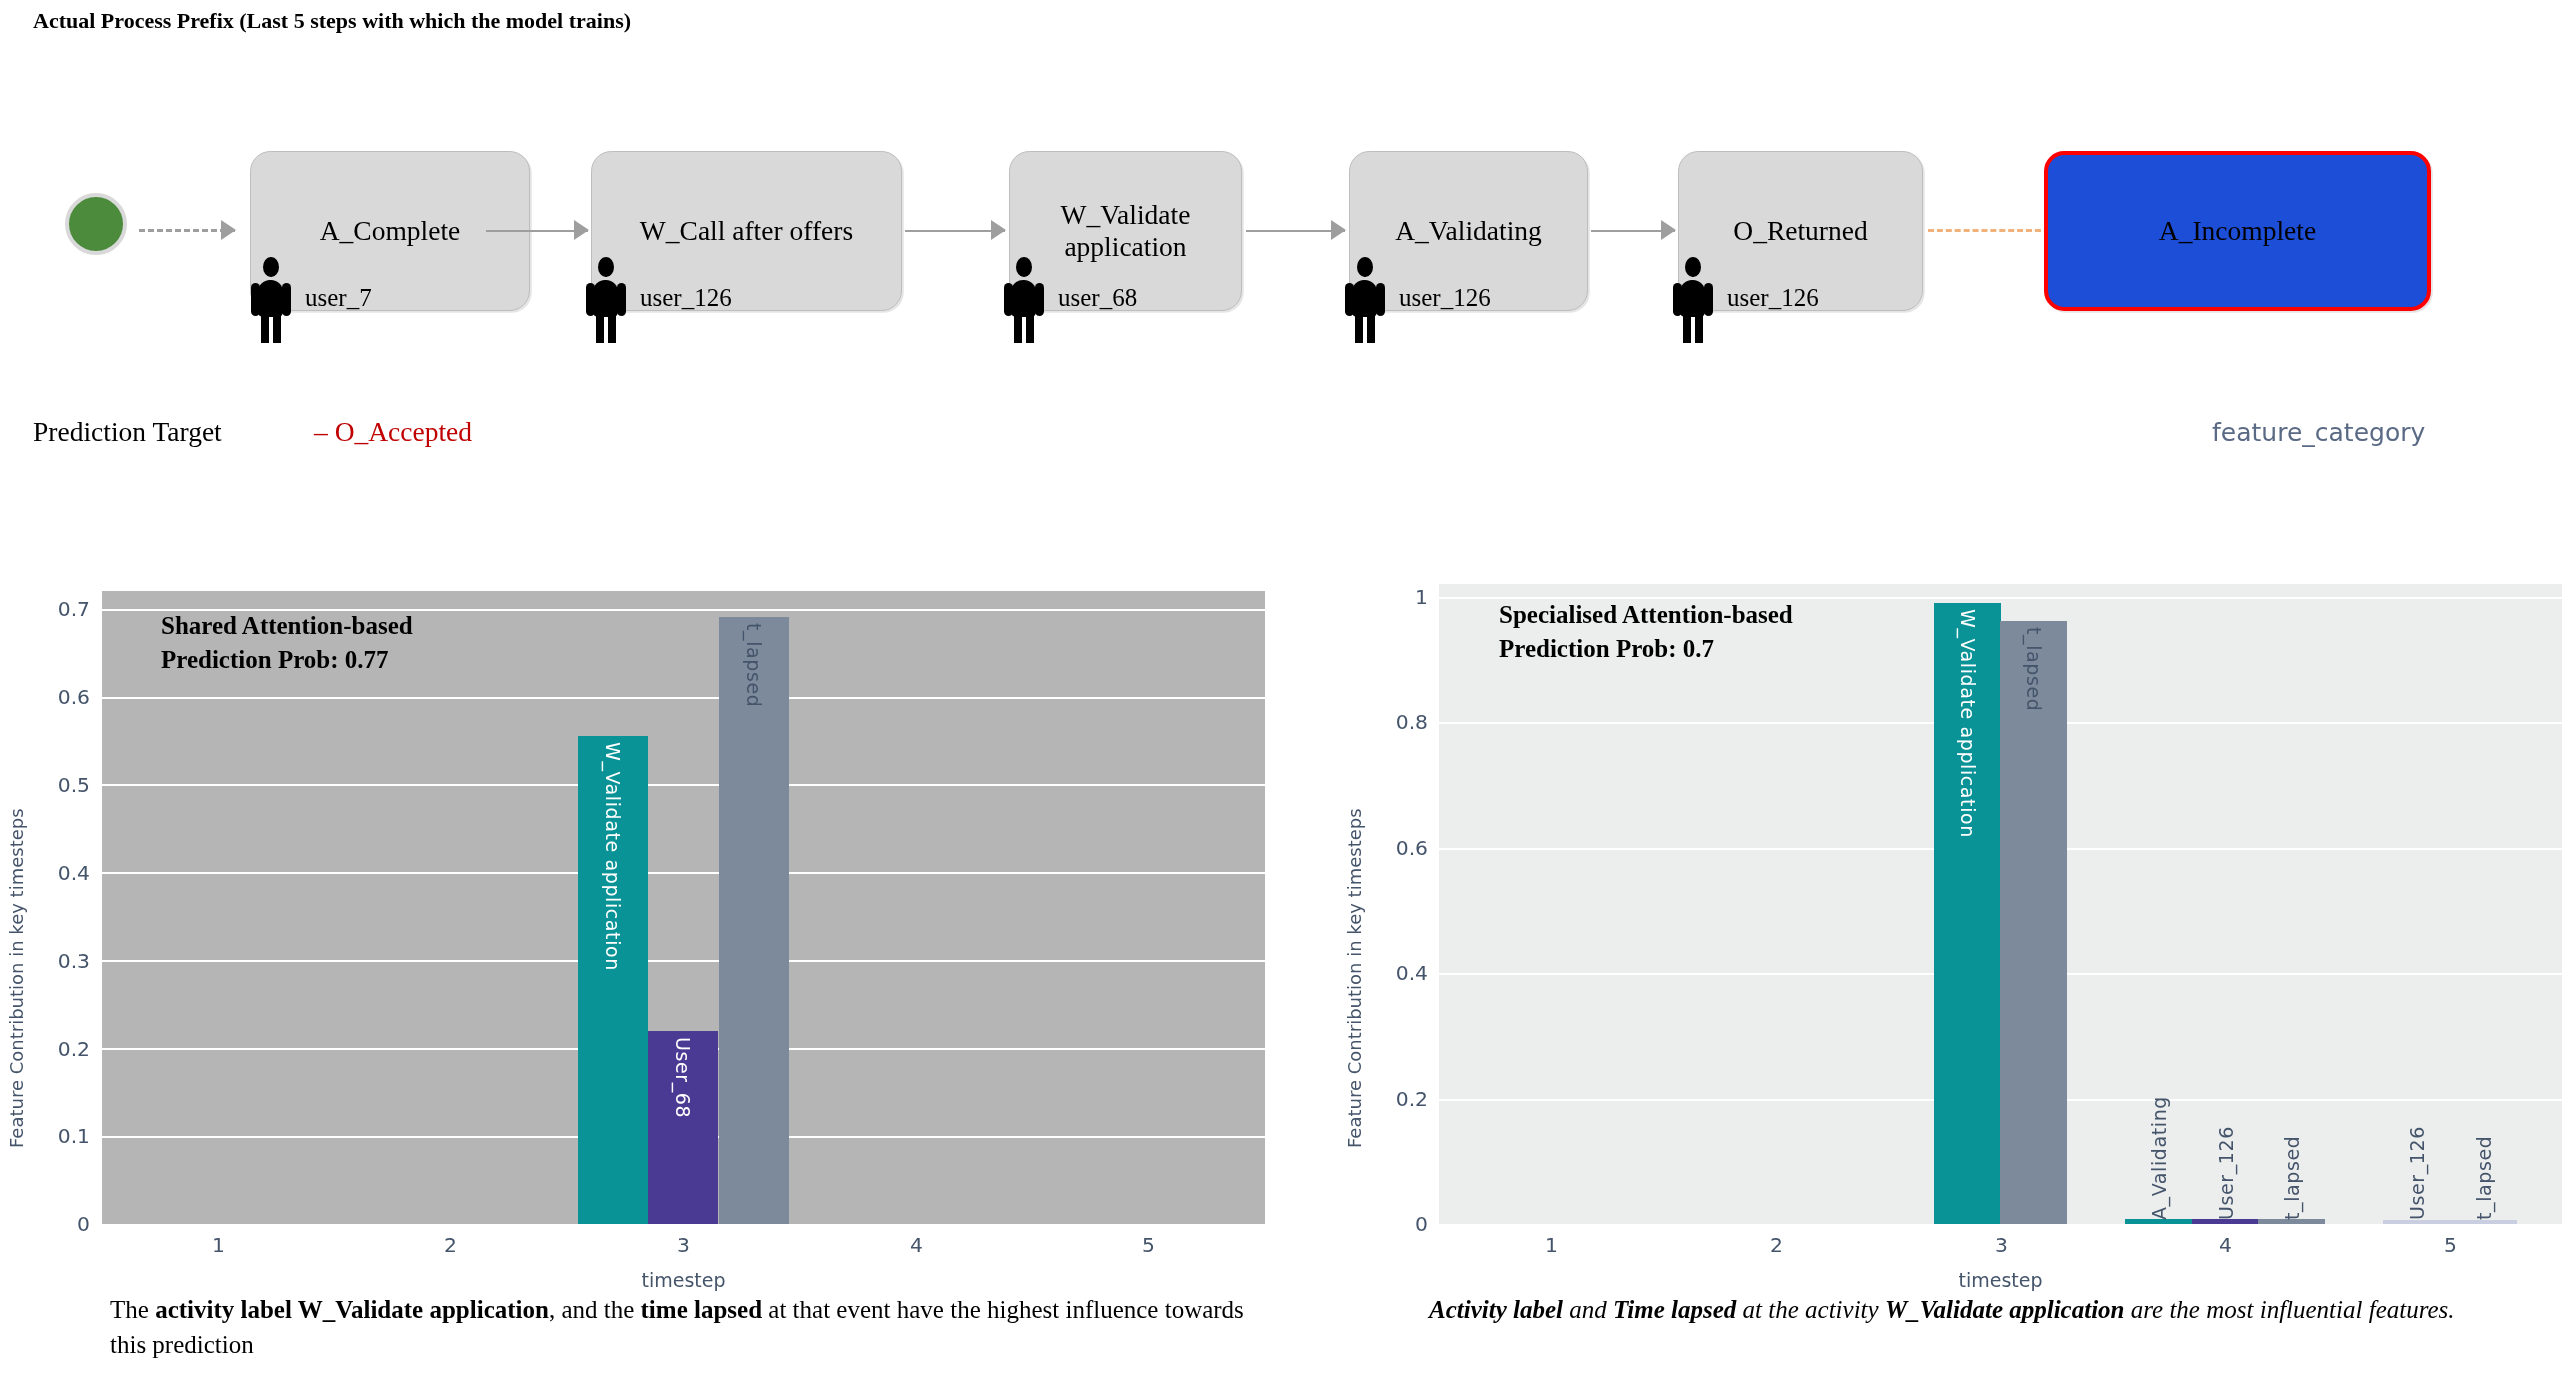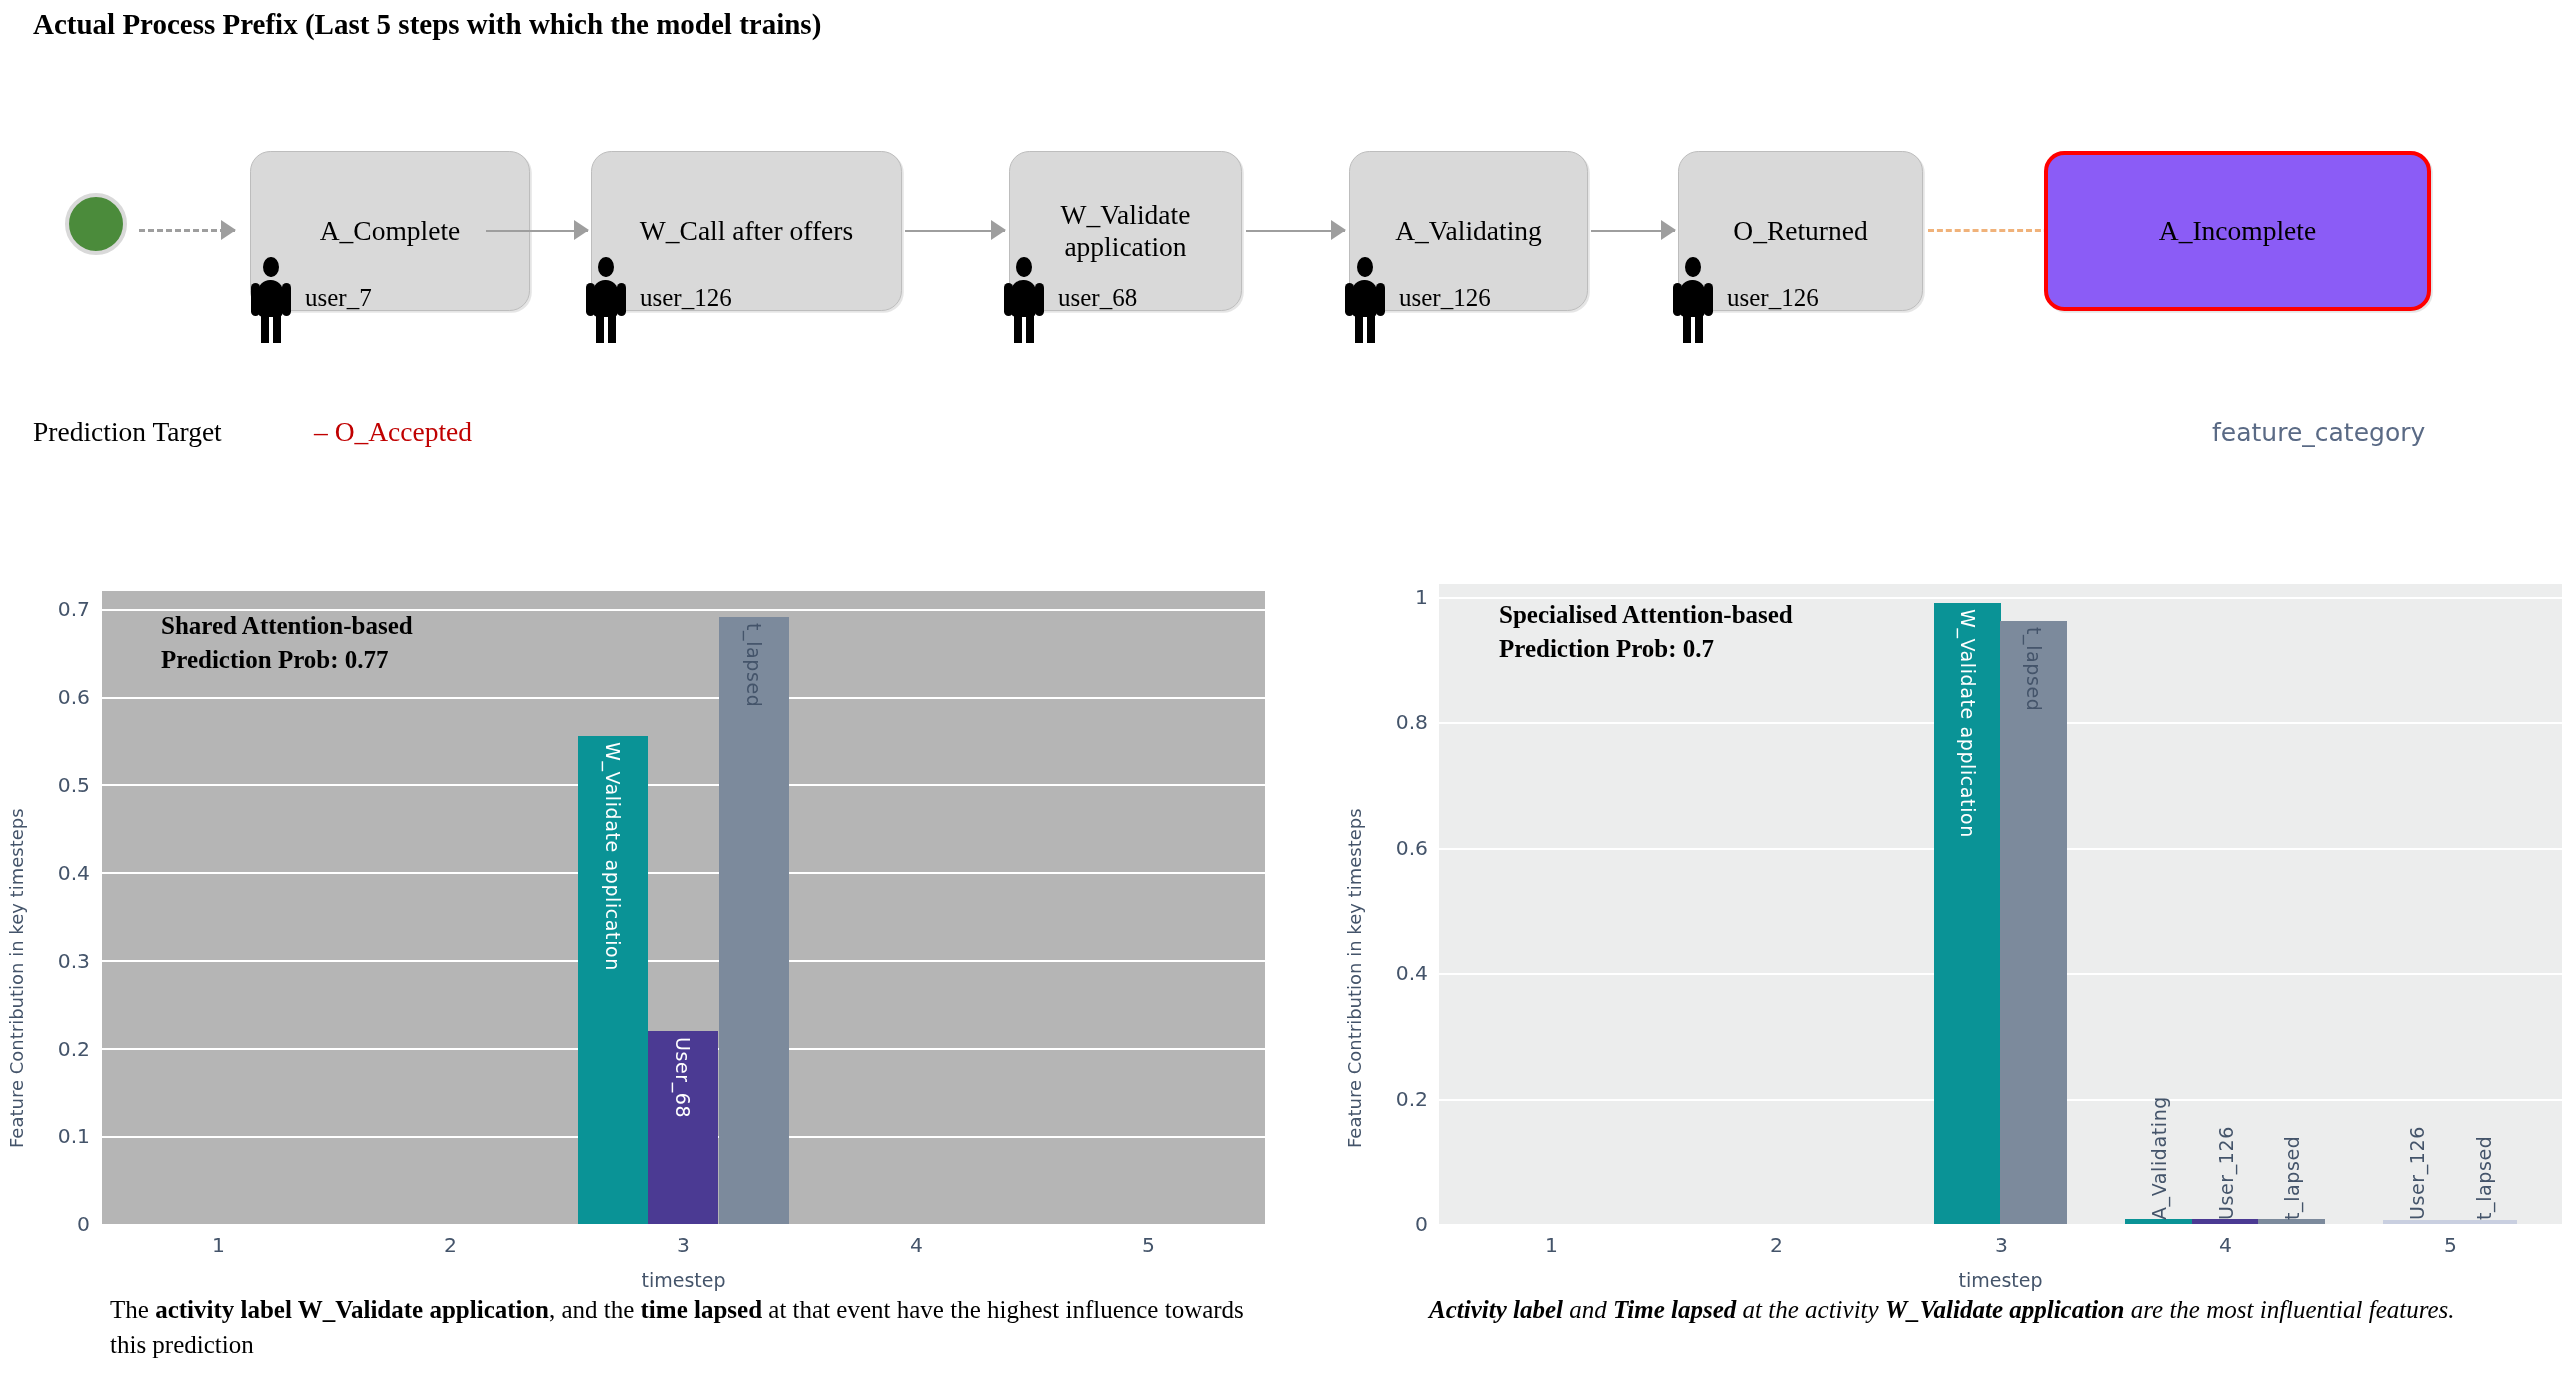--- a/index.html
+++ b/index.html
@@ -8,21 +8,21 @@
     width: 2576px; height: 1389px;
     background: #ffffff;
     font-family: "Liberation Serif", serif;
     position: relative;
     overflow: hidden;
   }
 
   
   #prefix-title {
     position:absolute; left:33px; top:8.4px;
-    font-size:29px; font-weight:bold; color:#000;
+    font-size:22px; font-weight:bold; color:#000;
     font-family:"Liberation Serif", serif;
     white-space:nowrap;
   }
 
   #flow { position:absolute; left:0; top:66px; width:2576px; height:179px; }
 
   .start-node {
     position:absolute; left:65px; top:127px;
     width:62px; height:62px; border-radius:50%;
     background:#4b8b3b; border:4.2px solid #d9d9d9;
@@ -33,21 +33,21 @@
     width:233px; height:160px;
     background:#d9d9d9;
     border:1.8px solid #bdbdbd;
     border-radius:20.3px;
     display:flex; align-items:center; justify-content:center;
     font-size:27.5px; color:#000; text-align:center; line-height:1.15;
     padding:0 10.8px;
     box-shadow: 1.8px 1.8px 0 rgba(0,0,0,0.10);
   }
   .task.final {
-    background:#8b5cf6;
+    background:#1d4ed8;
     border:4.2px solid #ff0000;
     text-align:center;
   }
 
   .arrow { position:absolute; top:162px; height:4.8px; }
   .arrow .line { position:absolute; left:0; top:1.8px; height:2.4px; width:100%; background:#9e9e9e; }
   .arrow .line.dashed {
     background:none;
     border-top:3px dashed #9e9e9e;
     top:0.6px; height:0;

